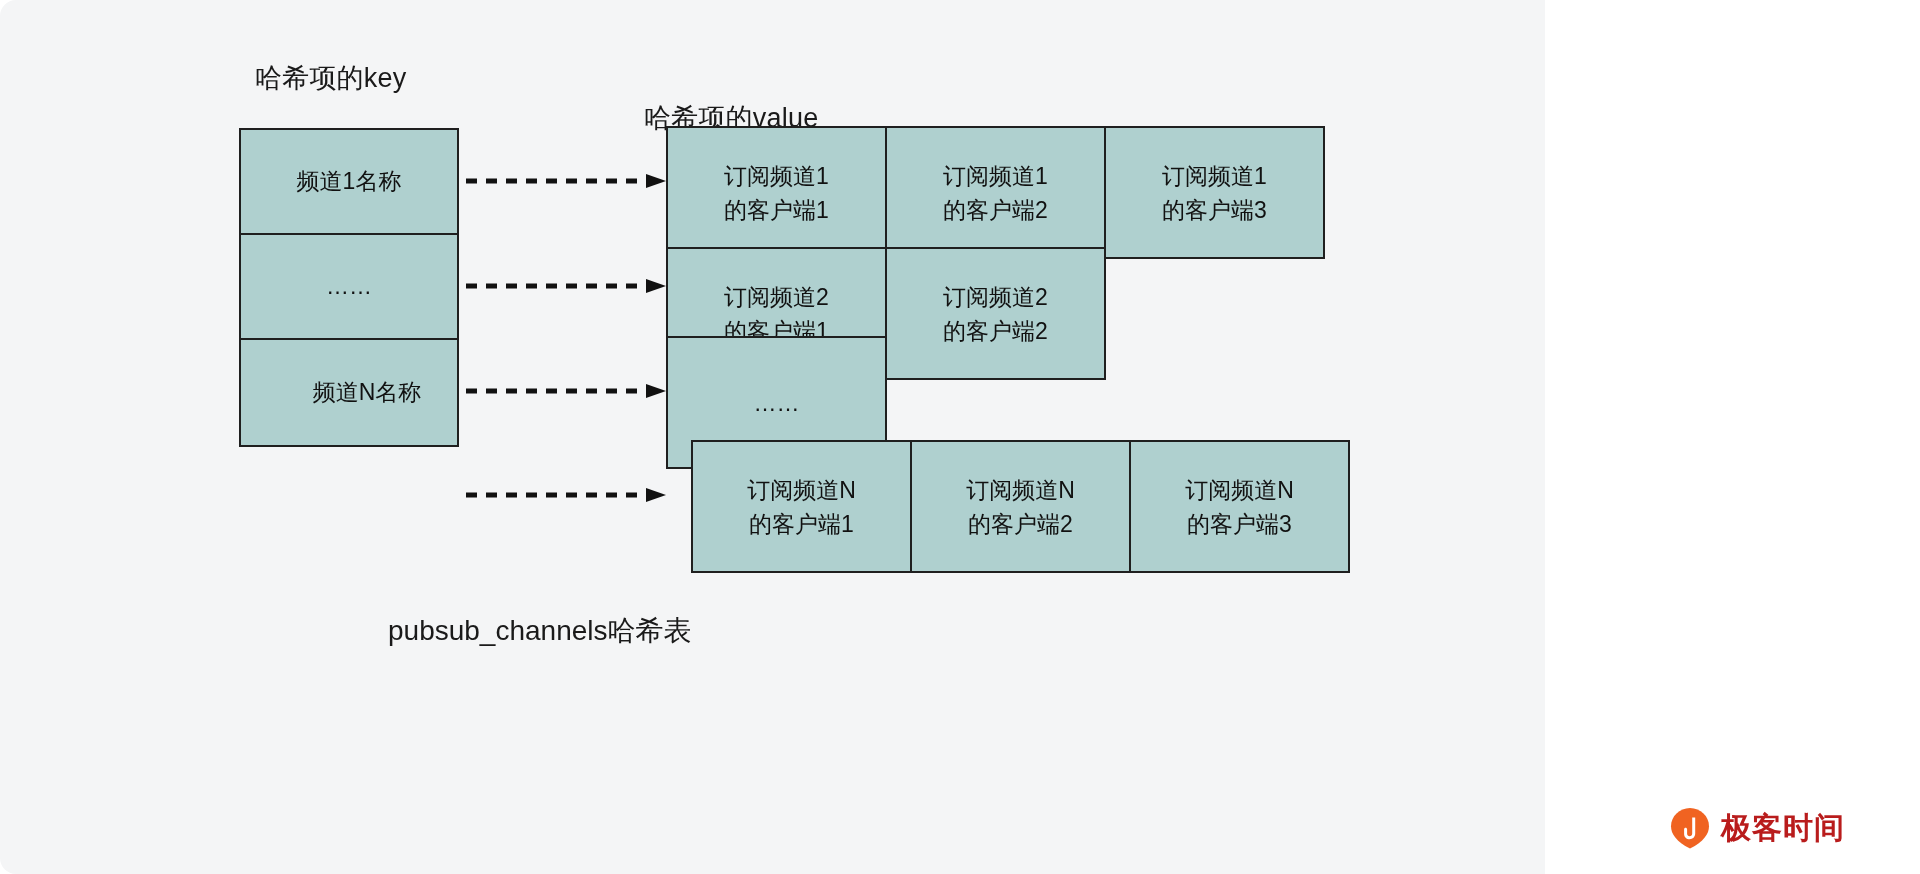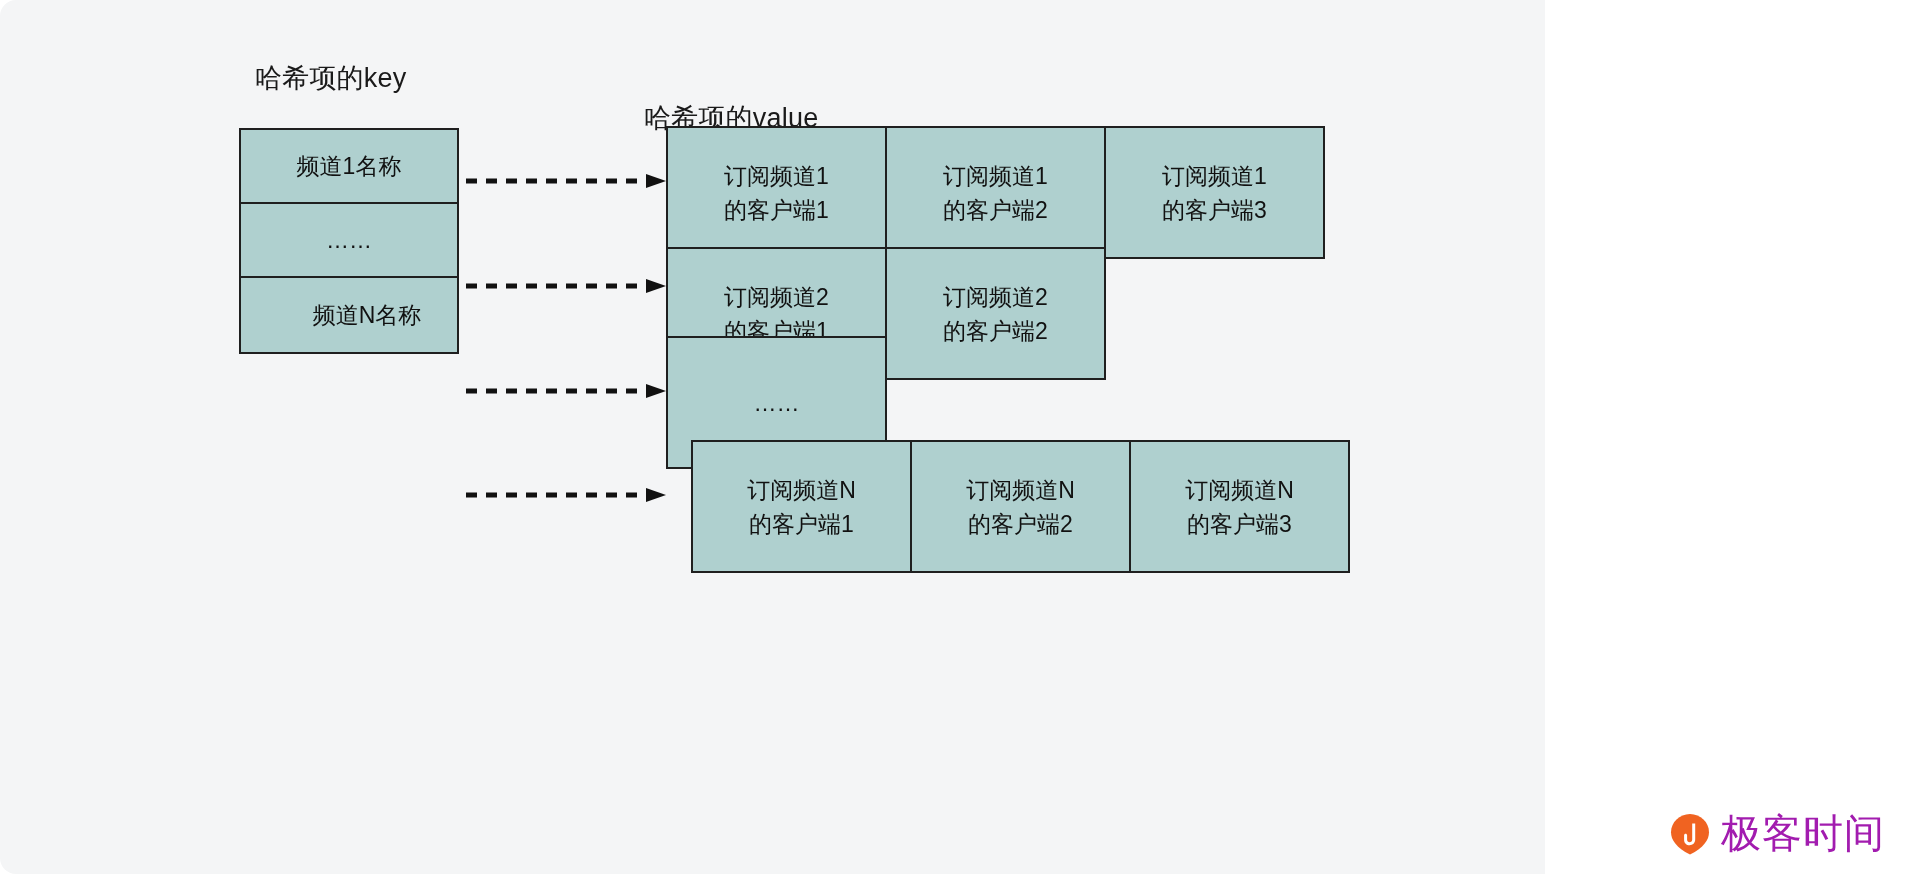--- a/index.html
+++ b/index.html
@@ -39,21 +39,21 @@
   
   #key-table {
     position: absolute;
     left: 239px;
     top: 128px;
     width: 220px;
     border: 2px solid #1f1f1f;
     box-sizing: border-box;
   }
   .key-cell {
-    height: 74px;
+    height: 105px;
     box-sizing: border-box;
     background: #afd0cf;
     border-bottom: 2px solid #1f1f1f;
     display: flex;
     align-items: center;
     justify-content: center;
     font-size: 23px;
     color: #111;
     white-space: nowrap;
   }
@@ -123,23 +123,23 @@
   
   #watermark {
     position: absolute;
     left: 1668px;
     top: 806px;
     display: flex;
     align-items: center;
     gap: 9px;
   }
   #watermark .wm-text {
-    font-size: 40px;
-    font-weight: normal;
-    color: #a21caf;
+    font-size: 30px;
+    font-weight: bold;
+    color: #b91c1c;
     letter-spacing: 1px;
     white-space: nowrap;
   }
 </style>
 </head>
 <body>
 
 <div id="canvas">
   <div id="artboard">
 
@@ -222,20 +222,21 @@
           <span>的客户端2</span>
         </div>
         <div class="val-cell">
           <span>订阅频道N</span>
           <span>的客户端3</span>
         </div>
       </div>
 
     </div>
 
+    <div id="caption">pubsub_channels哈希表</div>
 
   </div>
 
   <div id="watermark">
     <svg width="44" height="44" viewBox="0 0 44 44">
       <path d="M22 2 C11.5 2 3 10.3 3 20.2 C3 27.6 8.2 35.6 22 42.5 C35.8 35.6 41 27.6 41 20.2 C41 10.3 32.5 2 22 2 Z" fill="#f06321"></path>
       <path d="M24.2 11.5 L24.2 27.5 C24.2 29.2 23.1 30.2 21.6 30.2 C20.2 30.2 19.1 29.2 19.1 27.8 L19.1 23.2
                C19.1 22.3 18.4 21.7 17.6 21.7 C16.7 21.7 16.1 22.3 16.1 23.2 L16.1 27.9 C16.1 31.0 18.5 33.3 21.6 33.3
                C24.8 33.3 27.2 31.0 27.2 27.6 L27.2 11.5 Z" fill="#ffffff"></path>
     </svg>

